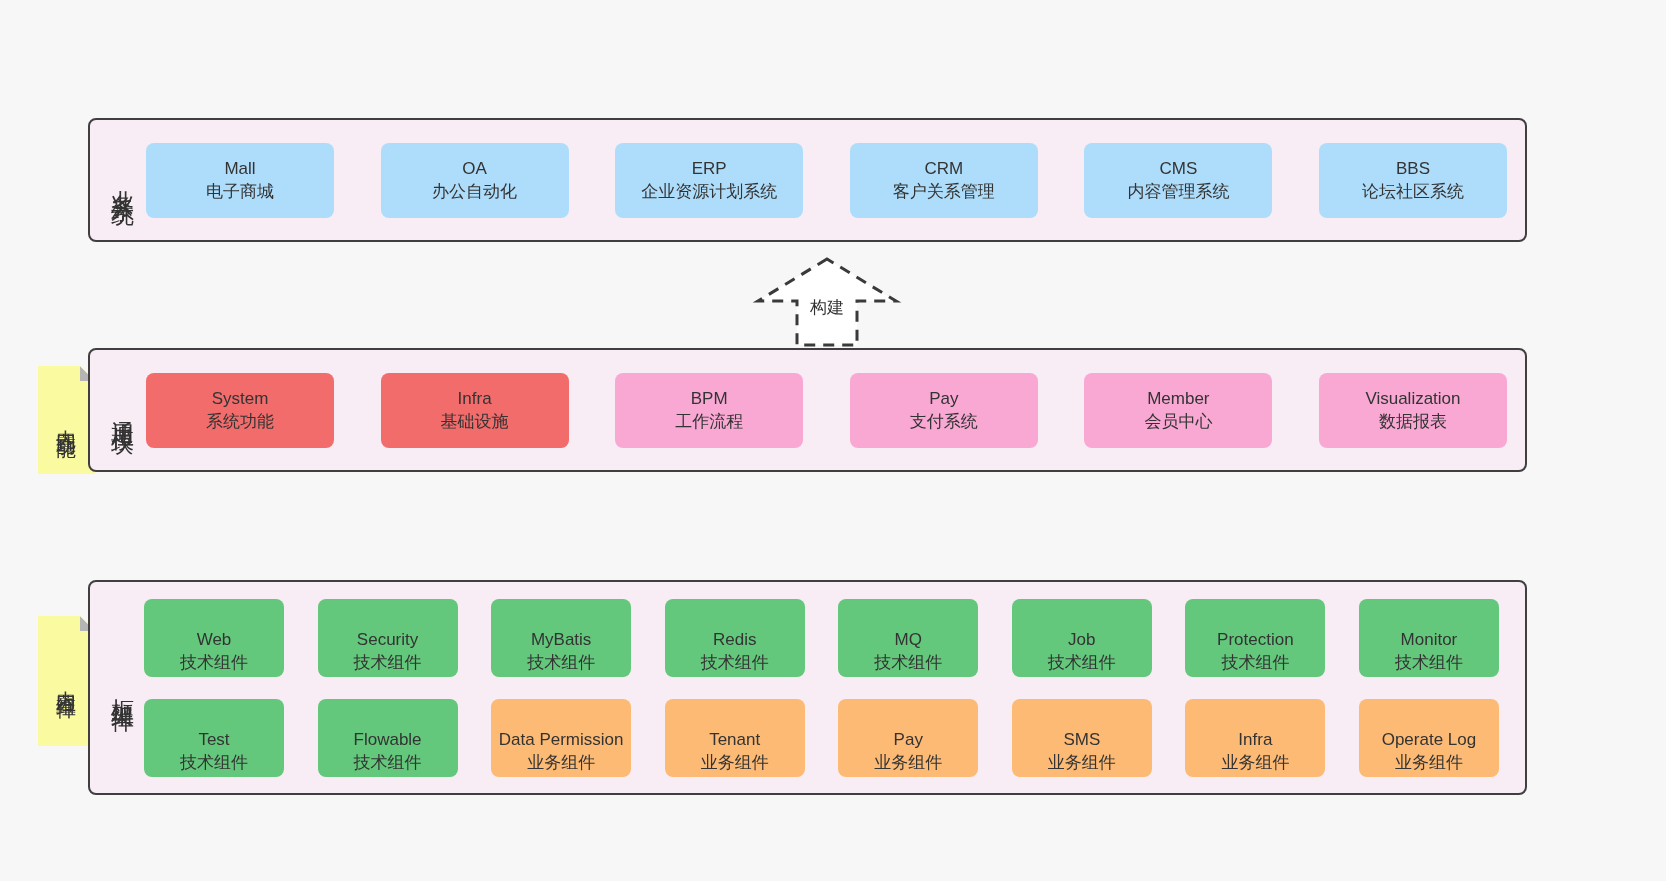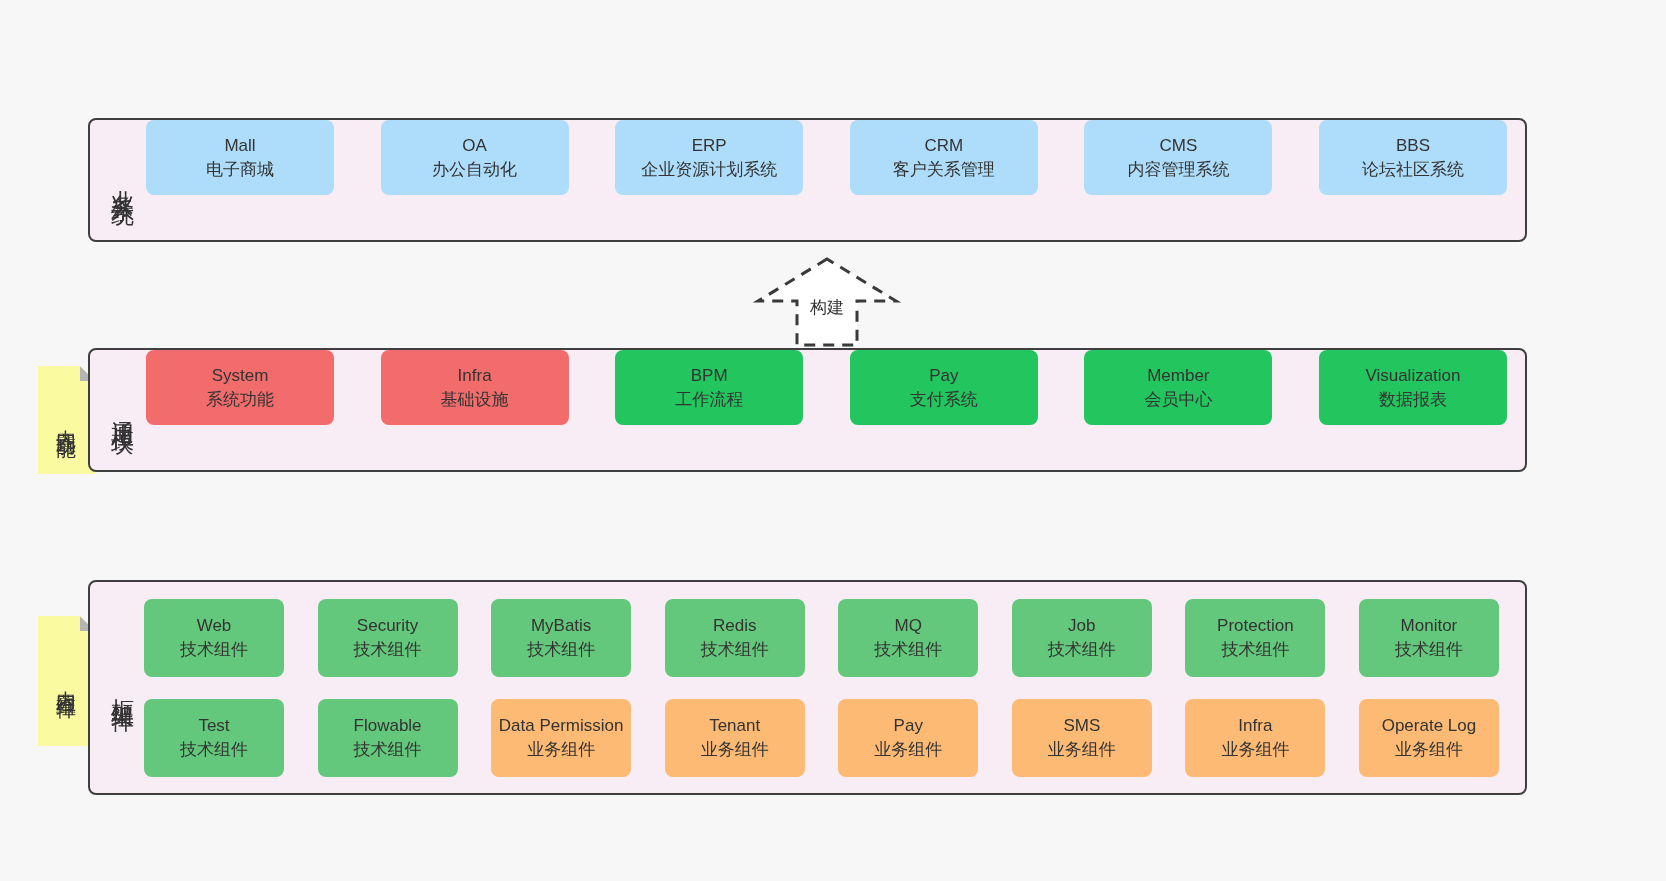--- a/index.html
+++ b/index.html
@@ -34,20 +34,21 @@
     margin:auto 0;
     padding-left:14px;
     width:30px;
     text-align:center;
     line-height:1;
   }
 
   .boxes-row{
     flex:1;
     display:flex;
+    align-items:center;
     justify-content:space-between;
     margin:0 18px 0 12px;
   }
   .boxes-grid{
     flex:1;
     display:grid;
     grid-template-columns:repeat(8,140px);
     justify-content:space-between;
     align-content:center;
     row-gap:22px;
@@ -61,24 +62,24 @@
     flex-direction:column;
     align-items:center;
     justify-content:center;
     text-align:center;
     font-size:17px;
     line-height:1.38;
     color:#333;
   }
   .box .t,.box .s{width:100%;}
   .wide{width:188px;height:75px;}
-  .small{width:140px;height:78px;padding:2px 4px;box-sizing:border-box;}
+  .small{width:140px;height:78px;padding:2px 4px;box-sizing:border-box;justify-content:flex-end;}
   .blue{background:#aeddfb;}
   .red{background:#f26c6c;}
-  .pink{background:#22c55e;}
+  .pink{background:#f9a8d4;}
   .green{background:#63c87b;}
   .green-light{background:#fdba74;}
 
   
   .sticky{
     position:absolute;
     left:38px;width:57px;
     background:#fafaa0;
     clip-path:polygon(0 0,calc(100% - 15px) 0,100% 15px,100% 100%,0 100%);
     display:flex;align-items:center;justify-content:center;

